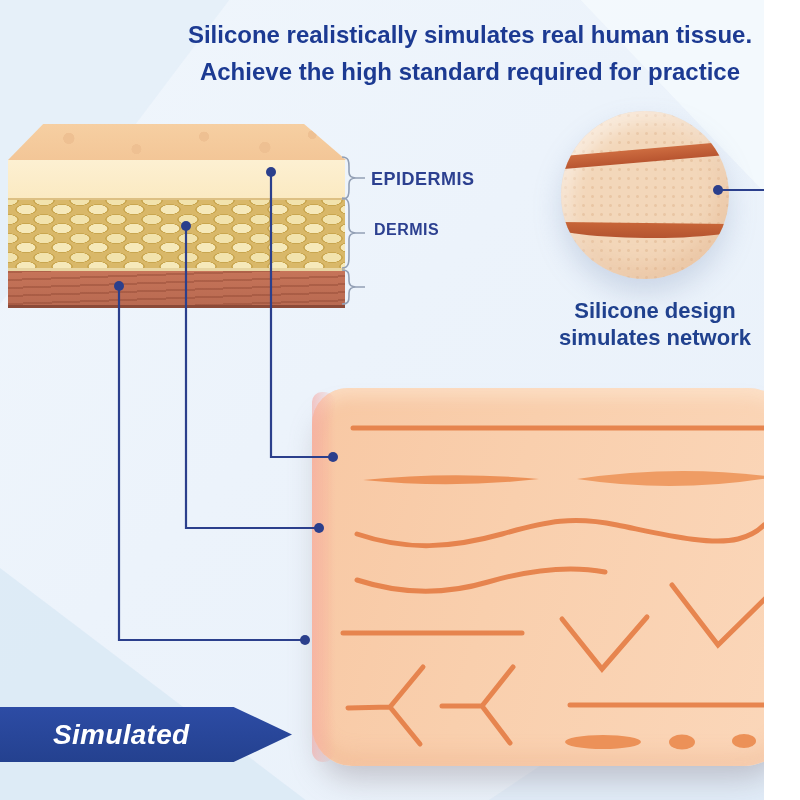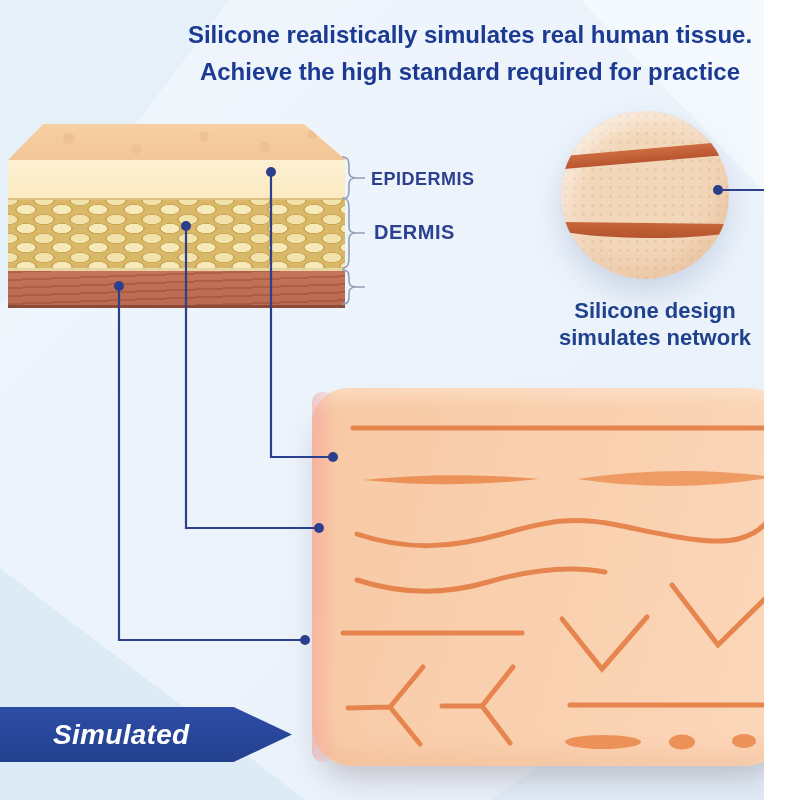--- a/index.html
+++ b/index.html
@@ -52,21 +52,21 @@
     position:absolute;left:8px;top:271px;width:337px;height:34px;
     background:
       repeating-linear-gradient(178deg,rgba(138,66,46,.38) 0 2px,transparent 2px 8px),
       linear-gradient(to bottom,#c67459,#b96a51);
     border-bottom:3px solid #8c4a38;
   }
 
   .brace{position:absolute;}
   .layer-label{position:absolute;color:#2c4090;font-weight:bold;white-space:nowrap;}
   .label-epidermis{left:371px;top:169px;font-size:18px;letter-spacing:.5px;}
-  .label-dermis{left:374px;top:221px;font-size:20px;letter-spacing:.5px;}
+  .label-dermis{left:374px;top:221px;font-size:16px;letter-spacing:.5px;}
   .label-subcut{left:367px;top:279px;font-size:14px;letter-spacing:.2px;}
 
   
   .inset-circle{
     position:absolute;left:561px;top:111px;width:168px;height:168px;border-radius:50%;
     overflow:hidden;
     background-color:#f3d7ba;
     background-image:radial-gradient(circle,rgba(210,160,115,.30) 1px,transparent 1.9px);
     background-size:9px 9px;
     box-shadow:0 14px 28px rgba(120,140,180,.28),

